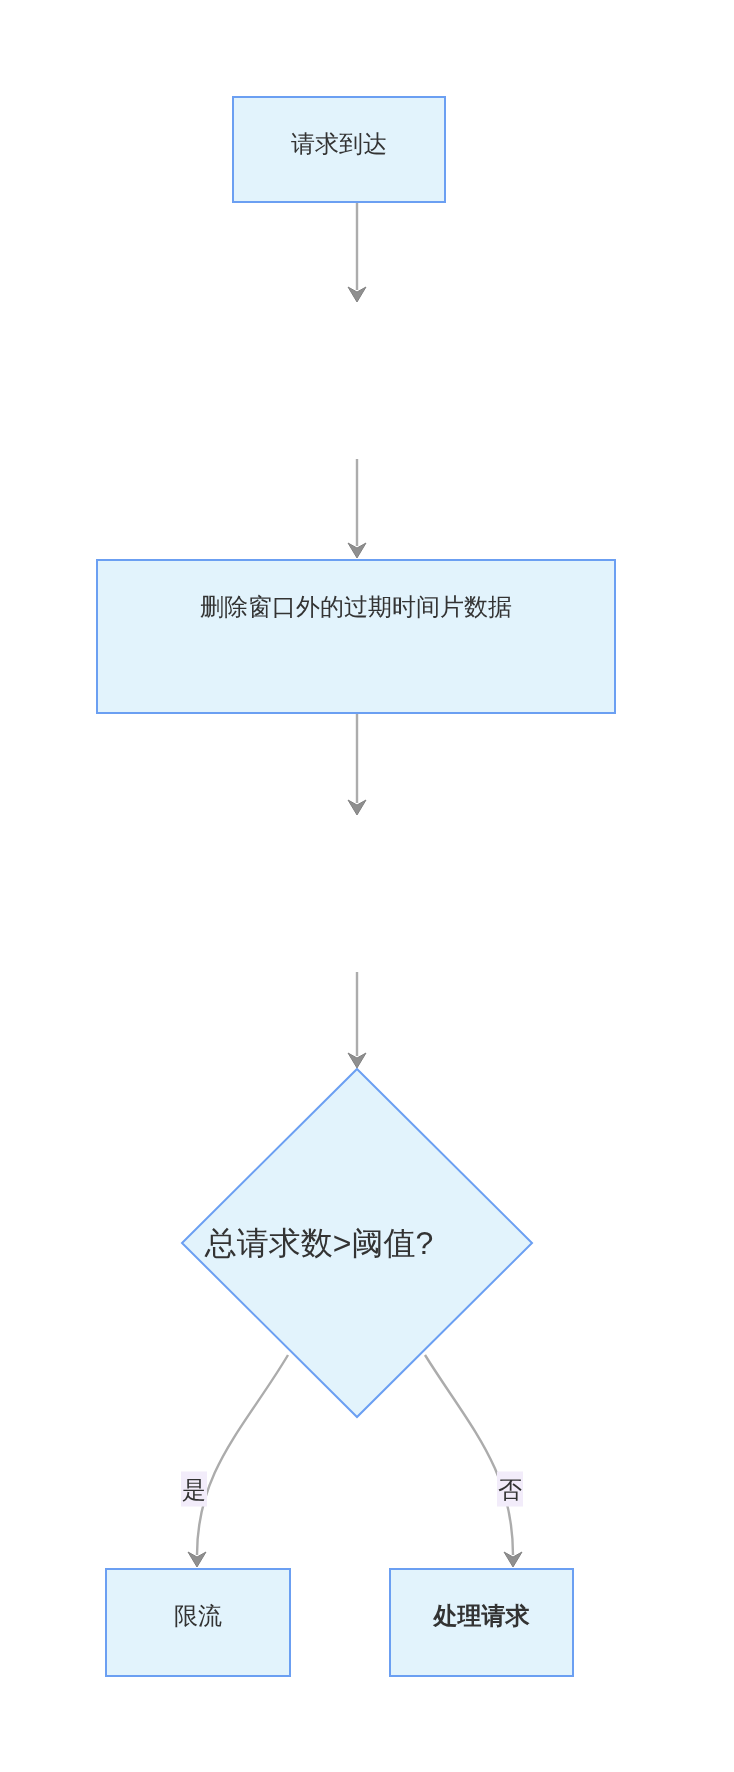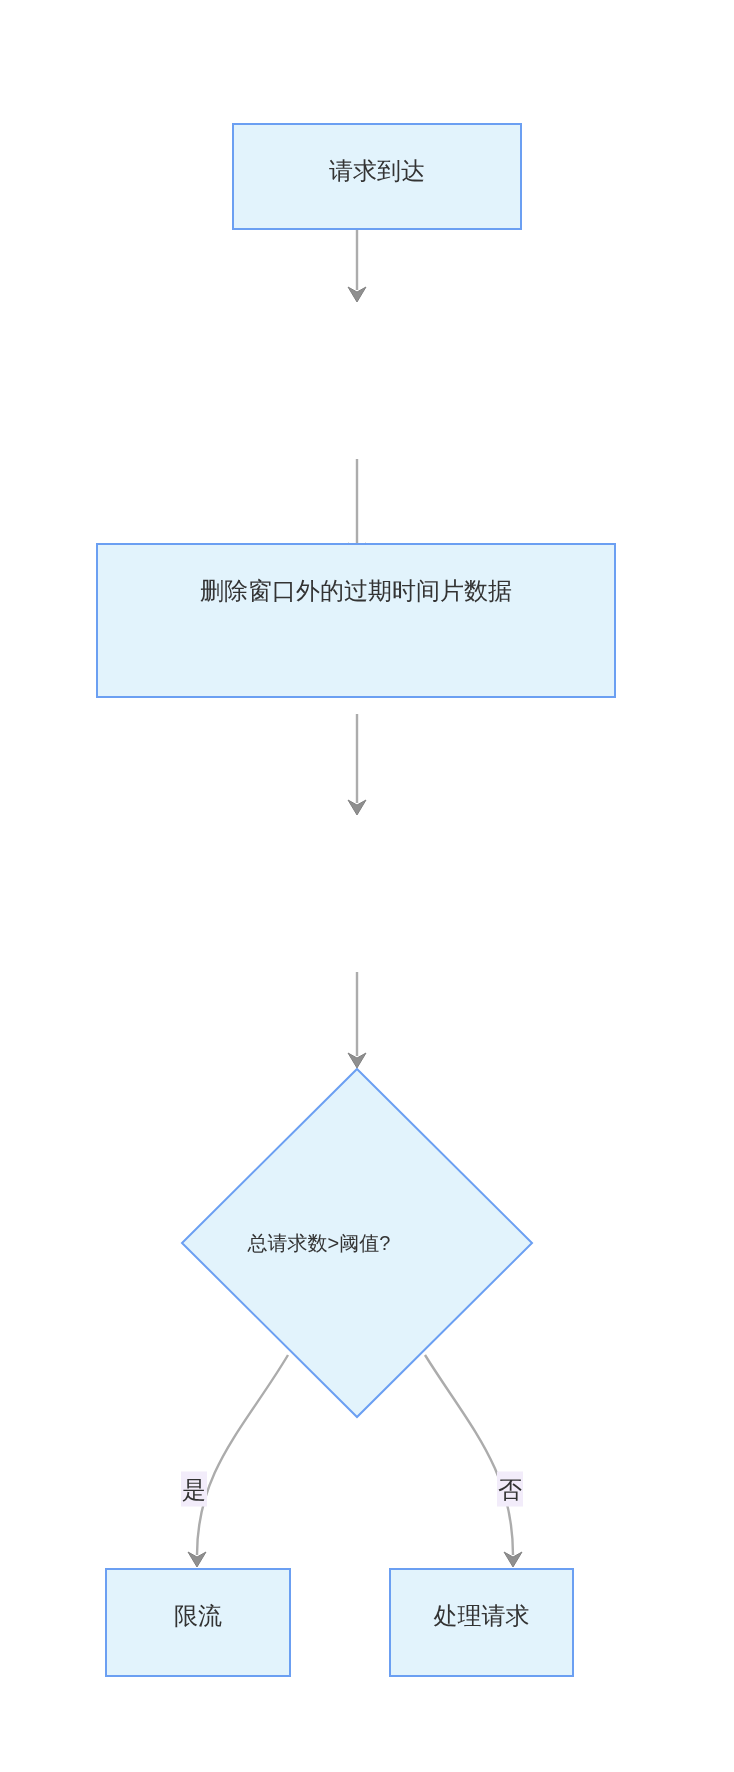--- a/index.html
+++ b/index.html
@@ -38,21 +38,21 @@
   }
   .node-label {
     white-space: pre-line;
     color: #333333;
   }
   .diamond-label {
     position: absolute;
     left: 319px;
     top: 1243px;
     transform: translate(-50%, -50%);
-    font-size: 20px;
+    font-size: 32px;
     line-height: 35px;
     white-space: nowrap;
     color: #333333;
     text-align: center;
   }
   .edge-label {
     position: absolute;
     transform: translate(-50%, -50%);
     background: #F2ECFA;
     font-size: 24px;
@@ -83,36 +83,36 @@
     <path d="M357,972 L357,1056" stroke="#ACACAC" stroke-width="2.4" fill="none"></path>
     <path d="M348,1053 L357,1068 L366,1053 L357,1058 Z" fill="#8F8F8F" stroke="#828282" stroke-width="1"></path>
 
     <path d="M288,1355 C245,1427 197,1470 197,1555" stroke="#ACACAC" stroke-width="2.4" fill="none"></path>
     <path d="M188,1552 L197,1567 L206,1552 L197,1557 Z" fill="#8F8F8F" stroke="#828282" stroke-width="1"></path>
 
     <path d="M425,1355 C470,1427 513,1470 513,1555" stroke="#ACACAC" stroke-width="2.4" fill="none"></path>
     <path d="M504,1552 L513,1567 L522,1552 L513,1557 Z" fill="#8F8F8F" stroke="#828282" stroke-width="1"></path>
   </svg>
 
-  <div class="node" style="left:232px; top:96px; width:290px; height:107px;margin-top:27px;">
+  <div class="node" style="left:232px; top:96px; width:214px; height:107px;">
     <span class="node-label">请求到达</span>
   </div>
 
 
-  <div class="node" style="left:96px; top:543px; width:520px; height:155px;">
+  <div class="node" style="left:96px; top:559px; width:520px; height:155px;">
     <span class="node-label">删除窗口外的过期时间片数据</span>
   </div>
 
 
   <div class="diamond-label">总请求数&gt;阈值?</div>
 
   <div class="edge-label" style="left:194px; top:1489px;">是</div>
   <div class="edge-label" style="left:510px; top:1489px;">否</div>
 
   <div class="node" style="left:105px; top:1568px; width:186px; height:109px;">
     <span class="node-label">限流</span>
   </div>
 
-  <div class="node" style="left:389px; top:1568px; width:185px; height:109px;">
+  <div class="node" style="left:389px; top:1568px; width:185px; height:109px;font-weight:bold;">
     <span class="node-label">处理请求</span>
   </div>
 
 </div>
 
 </body></html>

